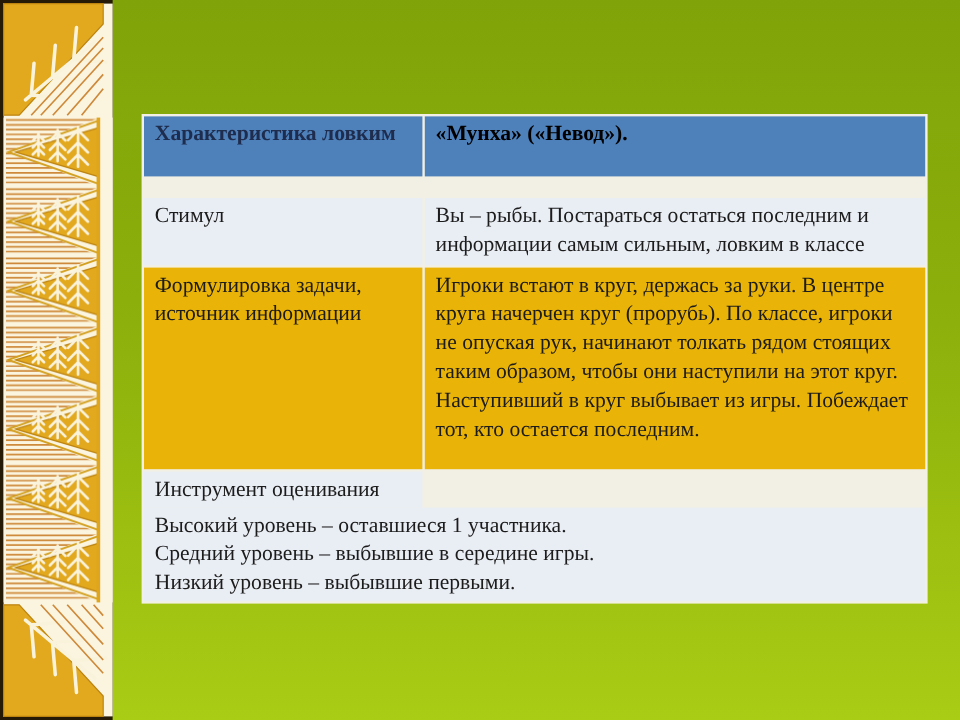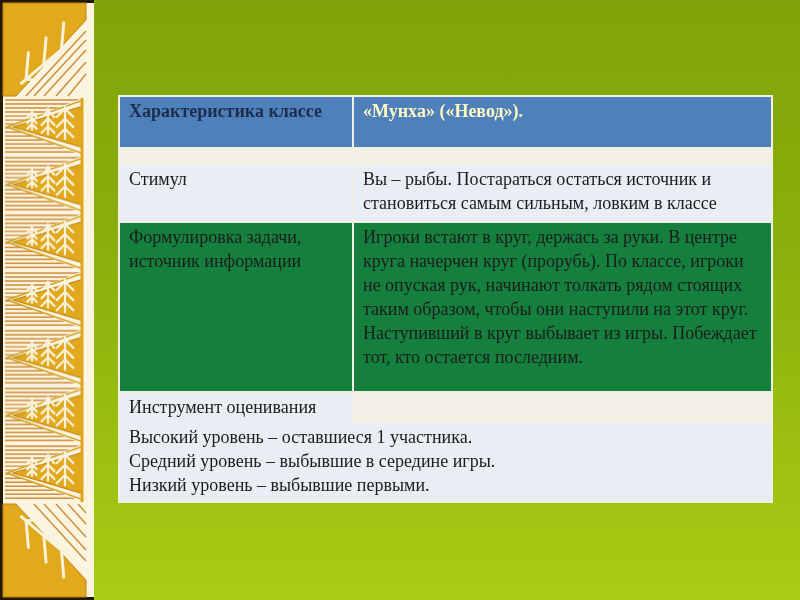--- a/index.html
+++ b/index.html
@@ -21,27 +21,27 @@
   .row:last-child{margin-bottom:0;flex-direction:column;}
   .cell{
     box-sizing:border-box;
     padding:3px 10px 3px 9px;
     font-size:18px;line-height:1.33;color:#1c1c1c;
   }
   .c1{width:232px;margin-right:2px;flex:0 0 auto;}
   .c2{flex:1 1 auto;}
   .hdr .cell{background:#4e80ba;font-weight:bold;}
   .hdr .c1{color:#1e2c4e;}
-  .hdr .c2{color:#fef9c3;}
+  .hdr .c2{color:#000000;}
   .hdr{min-height:50px;}
   .r1{min-height:56px;margin-top:18px;}
   .r2{min-height:168px;}
   .r3{min-height:100px;}
   .light .cell{background:#e9edf4;}
-  .dark .cell{background:#15803d;font-family:Liberation Serif, serif;}
+  .dark .cell{background:#eab308;font-family:Liberation Serif, serif;}
   .preline{white-space:pre-line;}
 </style>
 </head>
 <body>
 
 <div class="stage">
 
   <svg class="ornament" width="94" height="600" viewBox="0 0 94 600" preserveAspectRatio="none" aria-hidden="true">
     <defs>
       <g id="frond" fill="none" stroke-linecap="round">
@@ -72,27 +72,27 @@
 
     <g>
       <polygon points="3,504 16,504 86,580 86,597 3,597" fill="#e2a81e" stroke="#bd8410" stroke-width="1"></polygon>
       <use href="#frond" stroke="#faf3dc" stroke-width="1.4" transform="translate(18,514) rotate(-50) scale(2.1)"></use>
       <path stroke="#ce8a3a" stroke-width="1.4" fill="none" d="M34,504 L86,561 M44,504 L86,550 M56,504 L86,537 M68,504 L86,524 M78,504 L86,513"></path>
     </g>
   </svg>
 
   <div class="tbl">
     <div class="row hdr">
-      <div class="cell c1">Характеристика классе</div>
+      <div class="cell c1">Характеристика ловким</div>
       <div class="cell c2">«Мунха» («Невод»).</div>
     </div>
 
     <div class="row r1 light">
       <div class="cell c1">Стимул</div>
-      <div class="cell c2">Вы – рыбы. Постараться остаться источник и становиться самым сильным, ловким в классе</div>
+      <div class="cell c2">Вы – рыбы. Постараться остаться последним и информации самым сильным, ловким в классе</div>
     </div>
 
     <div class="row r2 dark">
       <div class="cell c1">Формулировка задачи, источник информации</div>
       <div class="cell c2">Игроки встают в круг, держась за руки. В центре круга начерчен круг (прорубь). По классе, игроки не опуская рук, начинают толкать рядом стоящих таким образом, чтобы они наступили на этот круг. Наступивший в круг выбывает из игры. Побеждает тот, кто остается последним.</div>
     </div>
 
     <div class="row r3 light">
       <div class="cell c1">Инструмент оценивания</div>
       <div class="cell c2 preline">Высокий уровень – оставшиеся 1 участника.

